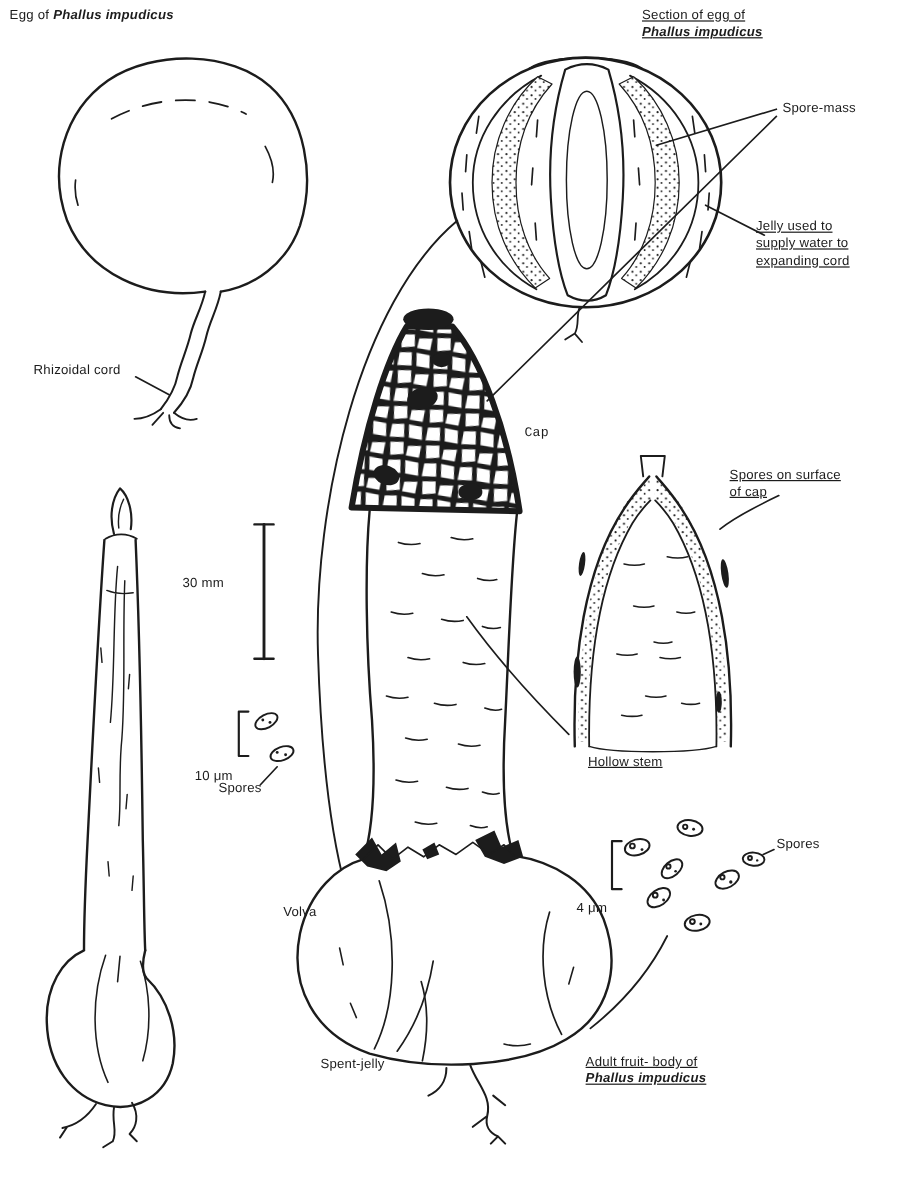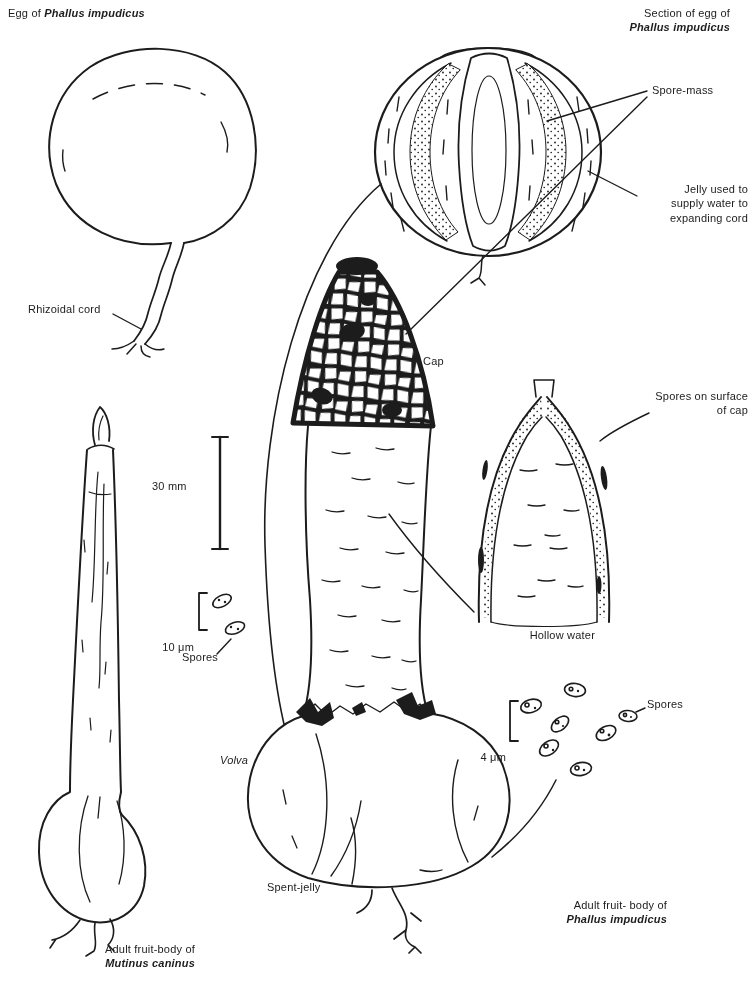--- a/index.html
+++ b/index.html
@@ -4,21 +4,21 @@
 <style>
   * { margin:0; padding:0; box-sizing:border-box; }
   html,body { background:#ffffff; }
   body {
     width:750px; height:1000px; position:relative; overflow:hidden;
     font-family:"Liberation Sans", sans-serif; color:#1c1c1c;
   }
   .stage { position:absolute; left:0; top:0; width:750px; height:1000px; }
   svg.art { position:absolute; left:0; top:0; }
   .lbl { position:absolute; font-size:11px; line-height:1.3; letter-spacing:0.2px; white-space:nowrap; }
-  .ctr { text-align:right; }
+  .ctr { text-align:left;text-decoration:underline; }
   .rt { text-align:right;margin-top:38px; }
   .sp { font-style:italic; font-weight:bold; }
 </style>
 </head>
 <body>
 
 <div class="stage">
 
   <svg class="art" width="750" height="1000" viewBox="0 0 750 1000">
     <defs>
@@ -204,46 +204,42 @@
   <div class="lbl" style="left:652px; top:83px;text-align:right;">Spore-mass</div>
 
   <div class="lbl ctr" style="left:630px; top:182px; width:118px;">
     <div>Jelly used to</div>
     <div>supply water to</div>
     <div>expanding cord</div>
   </div>
 
   <div class="lbl" style="left:28px; top:302px;">Rhizoidal cord</div>
 
-  <div class="lbl" style="left:423px; top:354px;">Cap</div>
+  <div class="lbl" style="left:437px; top:354px;font-family:Liberation Mono, monospace;">Cap</div>
 
   <div class="lbl ctr" style="left:608px; top:389px; width:140px;">
     <div>Spores on surface</div>
     <div>of cap</div>
   </div>
 
   <div class="lbl" style="left:152px; top:479px;">30 mm</div>
 
   <div class="lbl rt" style="left:140px; top:602px; width:54px;">10 μm</div>
 
   <div class="lbl" style="left:182px; top:650px;">Spores</div>
 
-  <div class="lbl ctr" style="left:490px; top:628px; width:105px;">Hollow water</div>
+  <div class="lbl ctr" style="left:490px; top:628px; width:105px;">Hollow stem</div>
 
   <div class="lbl rt" style="left:458px; top:712px; width:48px;">4 μm</div>
 
   <div class="lbl" style="left:647px; top:697px;">Spores</div>
 
-  <div class="lbl" style="left:220px; top:753px;font-style:italic;">Volva</div>
+  <div class="lbl" style="left:236px; top:753px;">Volva</div>
 
   <div class="lbl" style="left:267px; top:880px;">Spent-jelly</div>
 
-  <div class="lbl ctr" style="left:5px; top:942px; width:190px;">
-    <div>Adult fruit-body of</div>
-    <div class="sp">Mutinus caninus</div>
-  </div>
-
-  <div class="lbl ctr" style="left:477px; top:878px; width:190px;margin-top:20px;">
+
+  <div class="lbl ctr" style="left:488px; top:878px; width:190px;">
     <div>Adult fruit- body of</div>
     <div class="sp">Phallus impudicus</div>
   </div>
 
 </div>
 
 </body></html>

